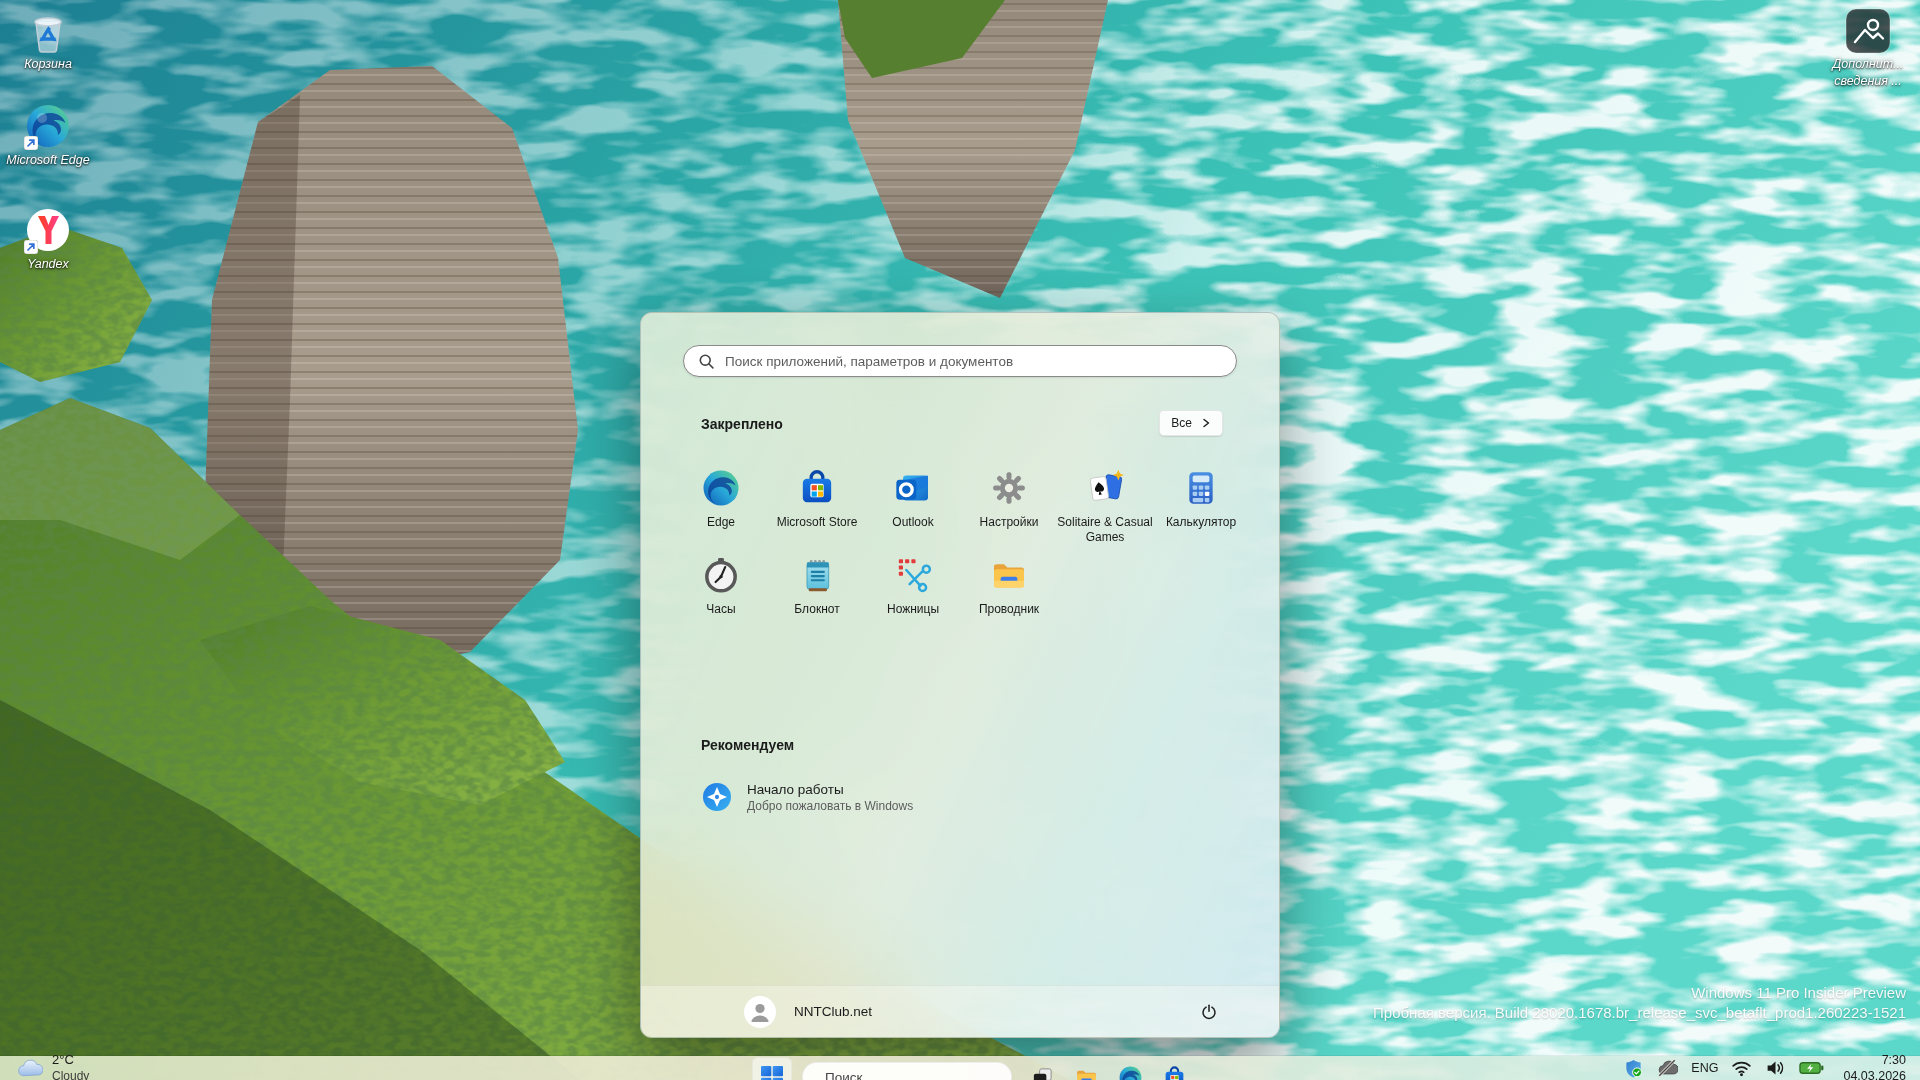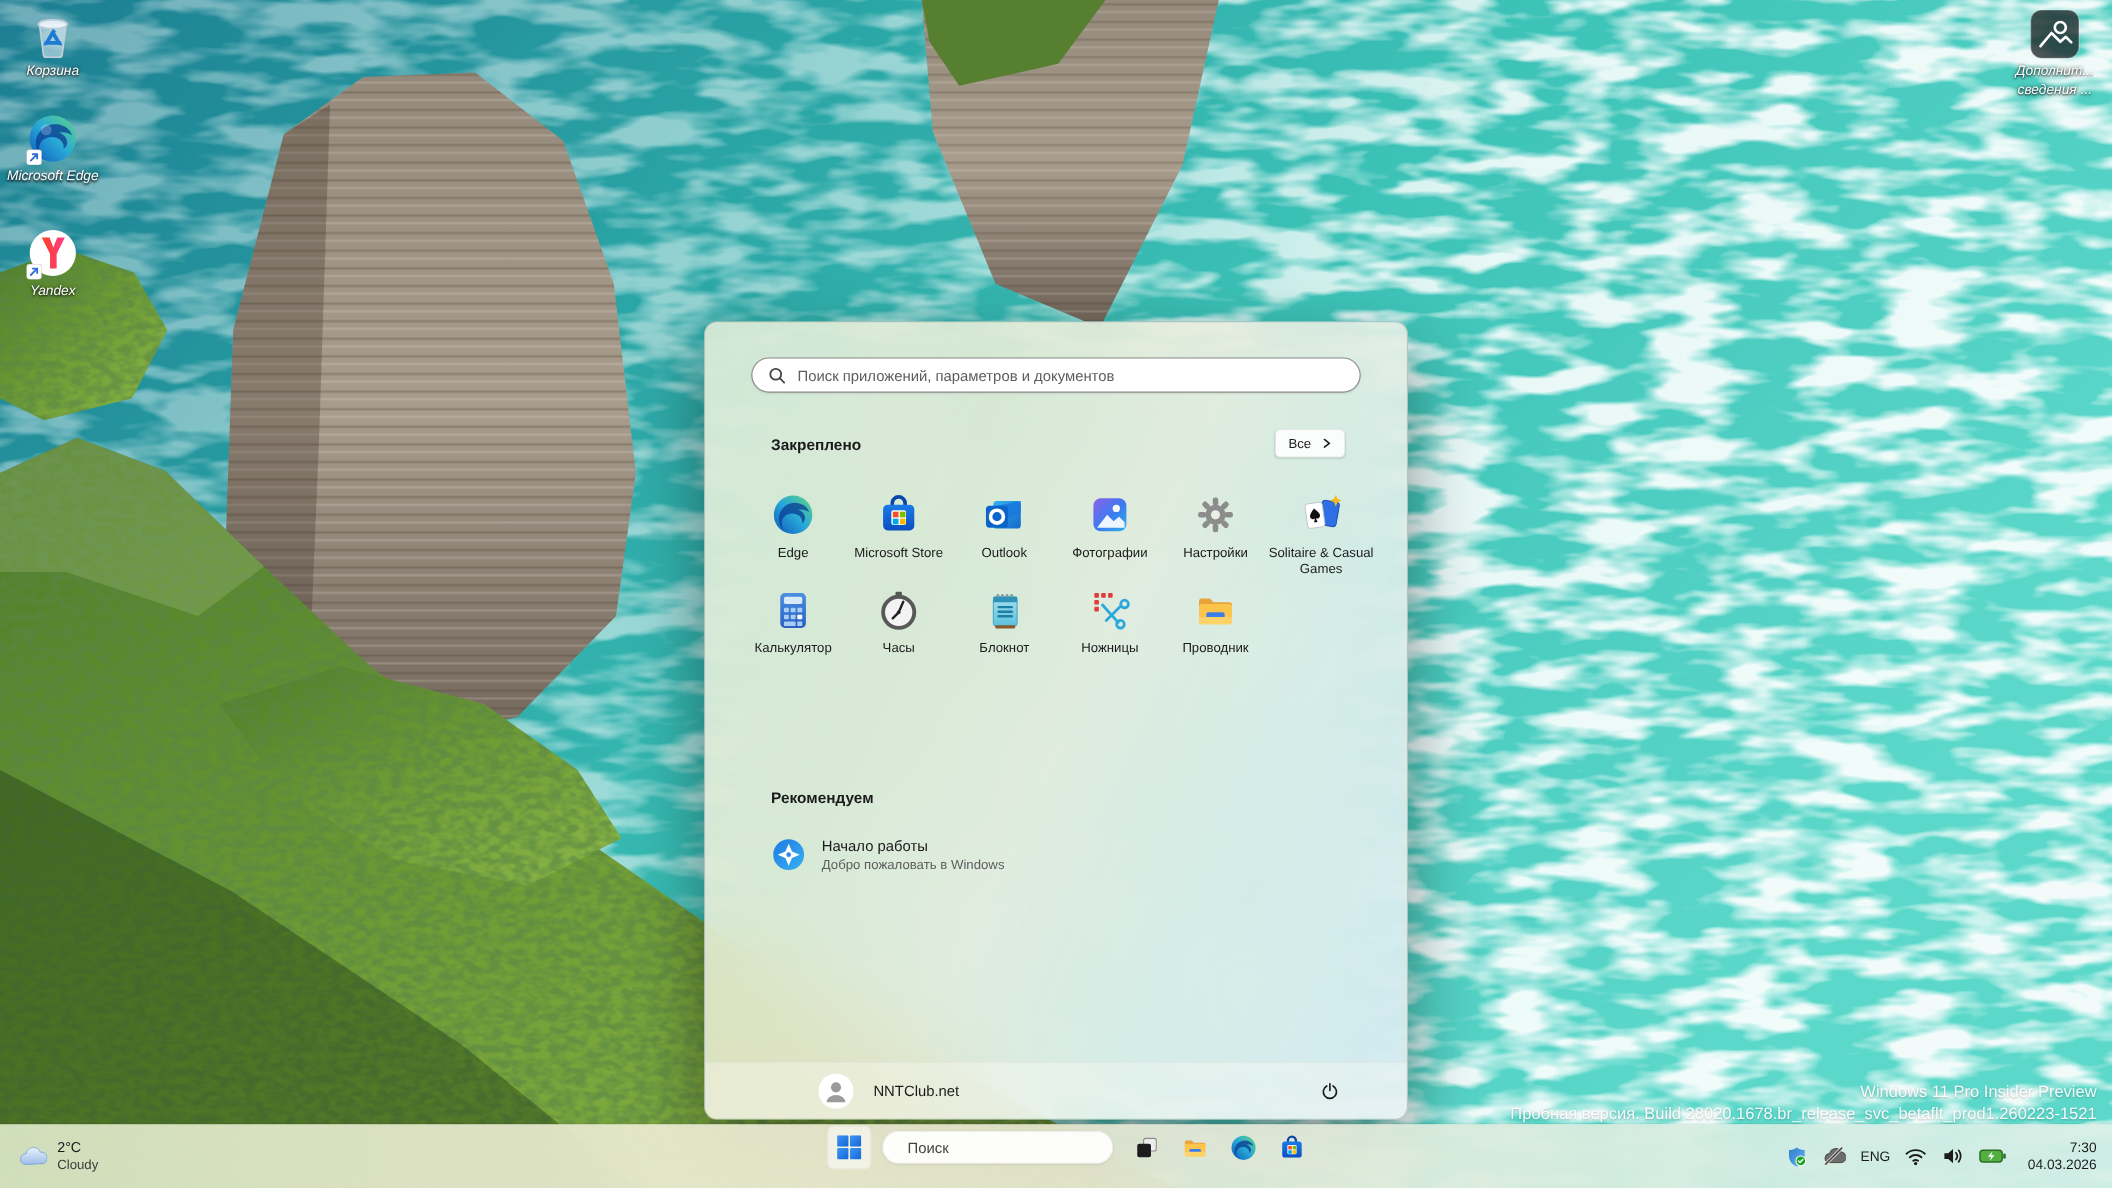--- a/index.html
+++ b/index.html
@@ -14,21 +14,21 @@
   .dicon .lbl { font-size:12.5px; color:#fff; text-align:center; line-height:1.25;
                 text-shadow:0 1px 2px rgba(0,0,0,.9),0 0 4px rgba(0,0,0,.55); }
   .shortcut-badge { position:absolute; left:0; bottom:0; width:14px; height:14px; }
 
   
   .watermark { position:absolute; right:14px; bottom:57px; text-align:right;
                color:rgba(255,255,255,.93); font-size:15px; line-height:1.35;
                text-shadow:0 1px 2px rgba(0,0,0,.25); }
 
   
-  .start-menu { position:absolute; left:640px; top:292px; width:640px; height:726px;
+  .start-menu { position:absolute; left:640px; top:312px; width:640px; height:726px;
     border-radius:12px; overflow:hidden;
     background:linear-gradient(115deg, rgba(228,238,218,.88) 0%, rgba(238,238,216,.85) 30%,
                rgba(243,239,224,.85) 50%, rgba(227,238,233,.86) 72%, rgba(219,235,243,.88) 100%);
     backdrop-filter: blur(42px) saturate(1.15);
     border:1px solid rgba(110,120,115,.35);
     box-shadow:0 28px 64px rgba(0,0,0,.42); }
   .sm-search { position:absolute; left:42px; top:32px; width:554px; height:32px;
     background:#fff; border:1px solid #8a8a8a; border-radius:17px;
     display:flex; align-items:center; gap:10px; padding:0 14px;
     box-shadow:0 1px 2px rgba(0,0,0,.10); }
@@ -53,21 +53,21 @@
   .sm-footer { position:absolute; left:0; right:0; bottom:0; height:52px;
     background:rgba(255,253,246,.34); border-top:1px solid rgba(0,0,0,.05);
     display:flex; align-items:center;padding-left:21px; }
   .sm-user { display:flex; align-items:center; gap:18px; margin-left:72px;
     padding:5px 10px; border-radius:6px; cursor:pointer; }
   .sm-user .uname { font-size:13.5px; color:#1b1b1b; }
   .sm-power { position:absolute; right:50px; width:40px; height:40px; top:6px;
     display:flex; align-items:center; justify-content:center; border-radius:6px; cursor:pointer; }
 
   
-  .taskbar { position:absolute; left:0; right:0; bottom:0; height:58px;
+  .taskbar { position:absolute; left:0; right:0; bottom:0; height:24px;
     background:linear-gradient(90deg, rgba(227,238,207,.88) 0%, rgba(238,240,214,.88) 18%,
       rgba(244,240,220,.88) 38%, rgba(239,236,217,.88) 52%, rgba(227,237,221,.88) 68%,
       rgba(213,236,226,.9) 84%, rgba(217,239,231,.9) 100%);
     backdrop-filter: blur(28px); box-shadow:0 -1px 0 rgba(0,0,0,.06); }
   .tb-weather { position:absolute; left:6px; top:0; bottom:0; display:flex; align-items:center;
     gap:9px; padding:0 10px; border-radius:6px; cursor:pointer; }
   .tb-weather .t1 { font-size:13px; color:#1b1b1b; line-height:1.25; }
   .tb-weather .t2 { font-size:12px; color:#3c3c3c; line-height:1.25; }
   .tb-center { position:absolute; left:50%; top:1px; height:40px;
     transform:translateX(calc(-50% + 13px)); display:flex; align-items:center; gap:4px; }
@@ -291,35 +291,20 @@
               </linearGradient>
             </defs>
           <rect x="12" y="9" width="30" height="30" rx="4" fill="url(#olg)"></rect>
           <path d="M12 15 L42 9 v13 L27 28 Z" fill="#1a79dc" opacity="0.9"></path>
           <rect x="4" y="14" width="24" height="24" rx="4" fill="#0b64c8"></rect>
           <circle cx="16" cy="26" r="7" fill="none" stroke="#fff" stroke-width="4"></circle>
         </svg>
         <div class="albl">Outlook</div>
       </div>
 
-      <div class="sm-app">
-        <svg class="aic" viewBox="0 0 48 48">
-          <defs>
-              <linearGradient id="phg" x1="0" y1="0" x2="1" y2="1">
-            <stop offset="0" stop-color="#8a63e8"></stop>
-                <stop offset="0.55" stop-color="#3a7cf0"></stop>
-                <stop offset="1" stop-color="#35b0e8"></stop>
-              </linearGradient>
-            </defs>
-          <rect x="6" y="6" width="36" height="36" rx="8" fill="url(#phg)"></rect>
-          <circle cx="31" cy="17" r="4" fill="#fff" opacity="0.95"></circle>
-          <path d="M10 38 L21 24 L28 31 L34 26 L40 32 V38 Z" fill="rgba(255,255,255,0.92)"></path>
-        </svg>
-        <div class="albl">Фотографии</div>
-      </div>
 
       <div class="sm-app">
         <svg class="aic" viewBox="0 0 48 48">
           <g fill="#8c8c8c">
             <rect x="21" y="5" width="6" height="9" rx="2.5"></rect>
             <rect x="21" y="34" width="6" height="9" rx="2.5"></rect>
             <rect x="21" y="5" width="6" height="9" rx="2.5" transform="rotate(45 24 24)"></rect>
             <rect x="21" y="34" width="6" height="9" rx="2.5" transform="rotate(45 24 24)"></rect>
             <rect x="21" y="5" width="6" height="9" rx="2.5" transform="rotate(90 24 24)"></rect>
             <rect x="21" y="34" width="6" height="9" rx="2.5" transform="rotate(90 24 24)"></rect>

